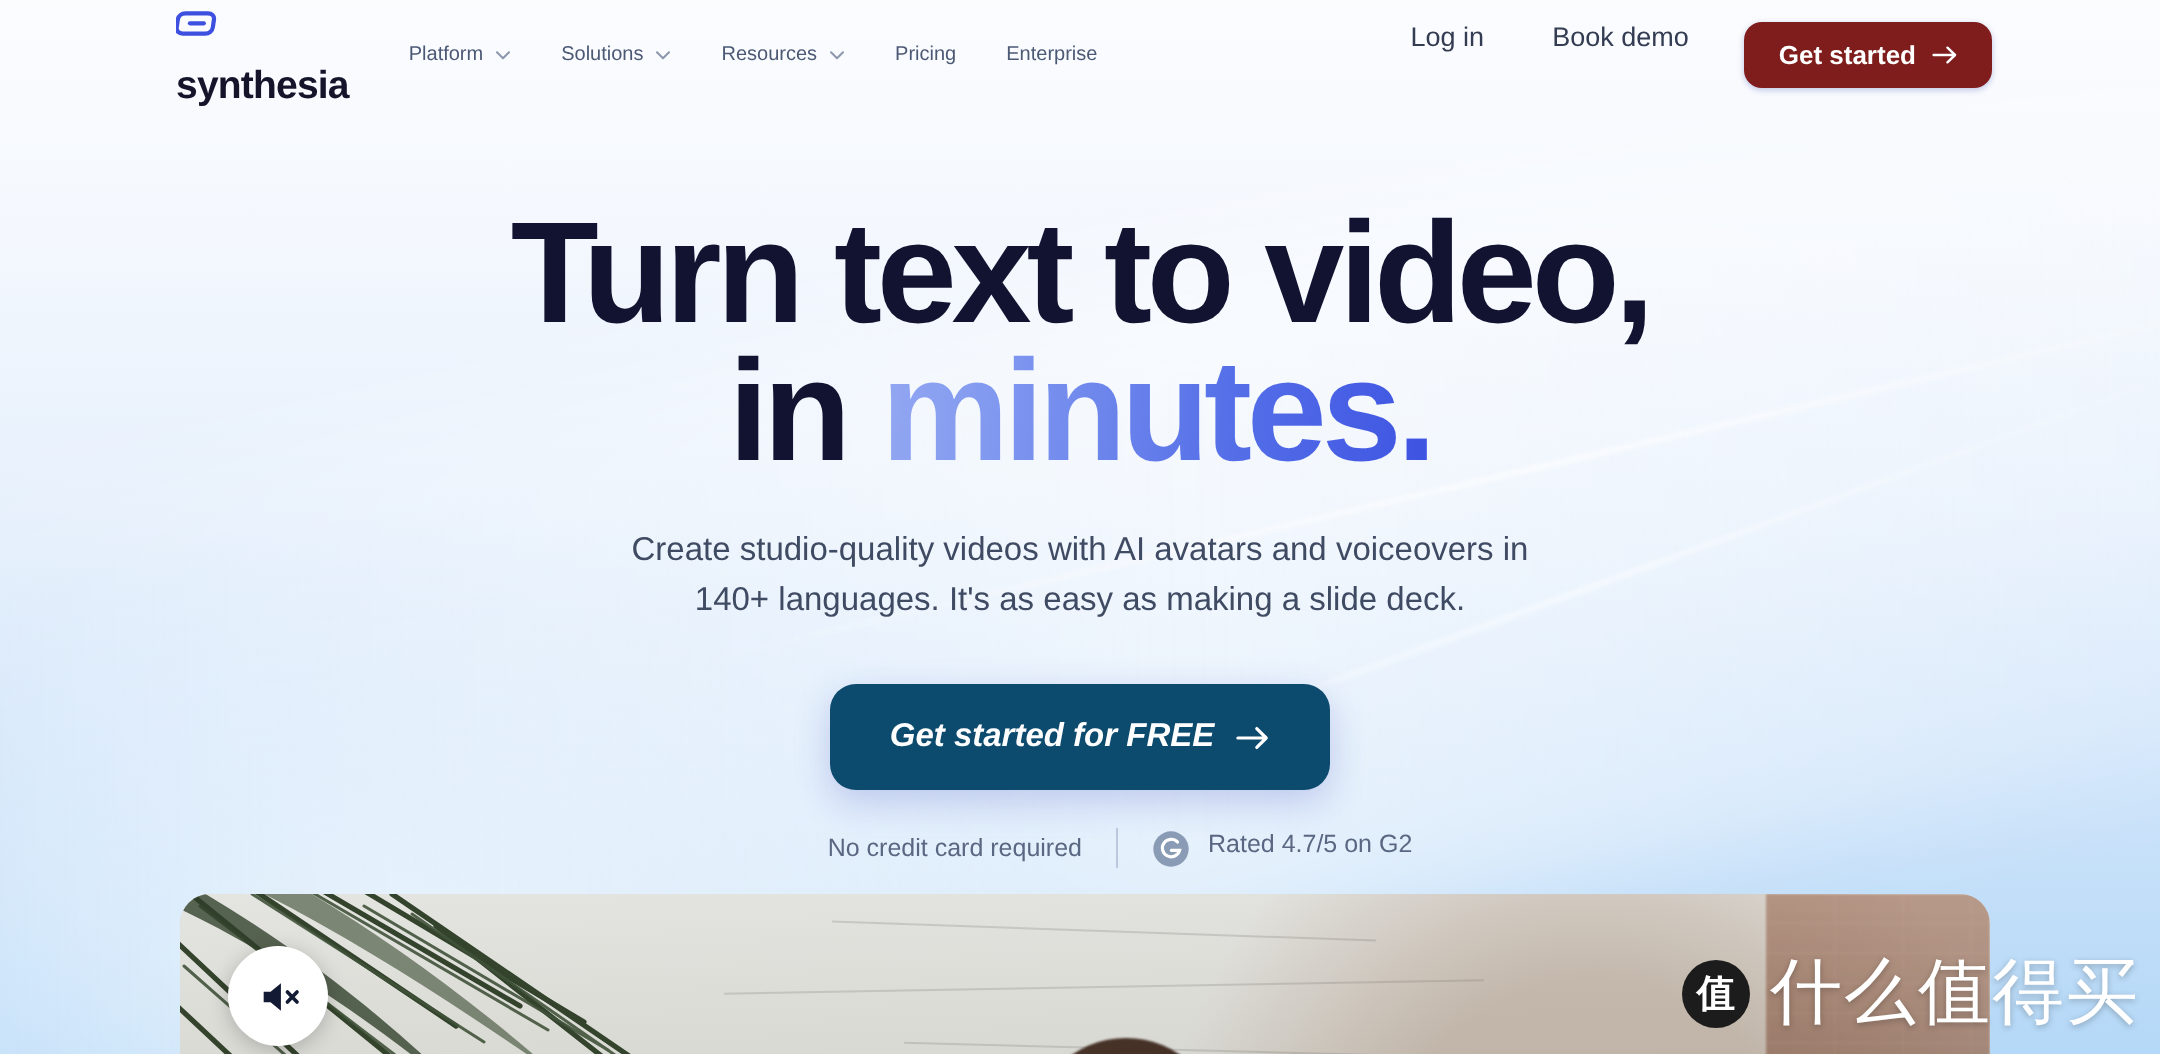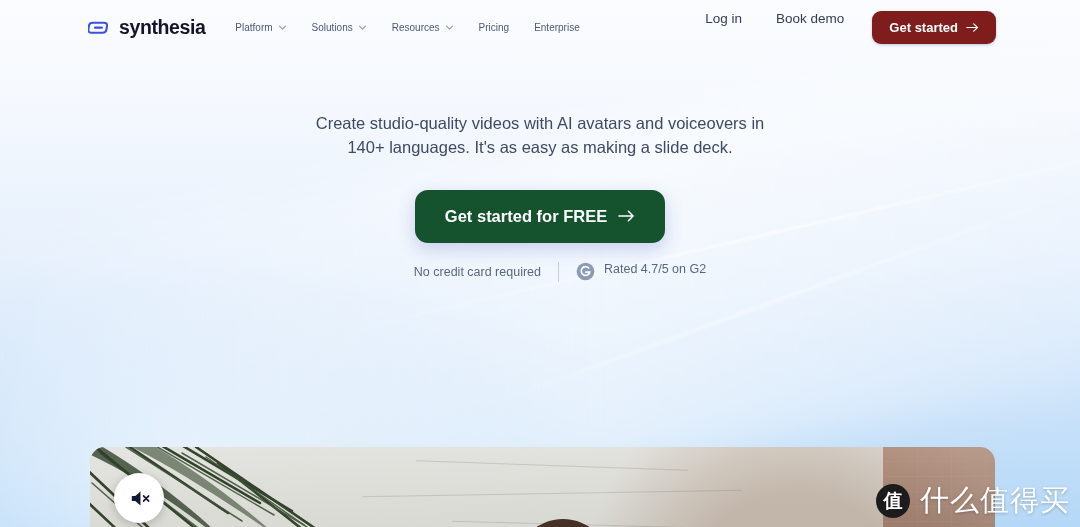--- a/index.html
+++ b/index.html
@@ -48,21 +48,21 @@
     z-index:1;
   }
 
   
   .navbar {
     position:relative; z-index:10;
     height:55px;
     display:flex; align-items:center;
     padding:0 84px 0 88px;
   }
-  .logo { display:flex; align-items:center; gap:9px; cursor:pointer; }
+  .logo { display:flex; gap:9px; cursor:pointer;flex-direction:column; }
   .logo-mark { width:22px; height:22px; flex:none; }
   .logo-text {
     font-size:19.5px; font-weight:700; color:#14142b;
     letter-spacing:-.4px;
   }
   .nav-links { display:flex; align-items:center; gap:25px; margin-left:30px; }
   .nav-link {
     display:flex; align-items:center; gap:5px;
     font-size:10px; color:#4c5975; cursor:pointer;
     white-space:nowrap;
@@ -119,25 +119,26 @@
   .sub {
     margin-top:22px;
     font-size:16.5px; line-height:1.48;
     color:#3f4a63;
   }
   .sub span { display:block; }
 
   .cta-wrap { margin-top:30px; }
   .btn-cta {
     display:inline-flex; align-items:center; gap:11px;
-    background:#14532d; color:#fff;
+    background:#0c4a6e; color:#fff;
     font-size:16.5px; font-weight:700;
     padding:17px 30px; border-radius:13px;
     border:none; cursor:pointer;
     box-shadow:0 6px 18px rgba(45,60,180,.22);
+    font-style:italic;
   }
   .arrow-md { width:17px; height:14px; flex:none; }
 
   .trust {
     margin-top:19px;
     display:flex; align-items:center; justify-content:center;
     gap:17px;
     padding-left:40px;
   }
   .trust-text { font-size:12.5px; color:#5a6782; }
@@ -200,21 +201,21 @@
     display:flex; align-items:center; gap:10px;
   }
   .wm-badge {
     width:34px; height:34px; border-radius:50%;
     background:#1c1c1c; color:#fff;
     display:flex; align-items:center; justify-content:center;
     font-size:19px; font-weight:700;
     font-family:"DejaVu Sans", sans-serif;
   }
   .wm-text {
-    font-size:29px; color:#fff; font-weight:500;
+    font-size:36px; color:#fff; font-weight:500;
     font-family:"DejaVu Sans", sans-serif;
     letter-spacing:1px;
     text-shadow:0 1px 3px rgba(0,0,0,.25);
   }
 </style>
 </head>
 <body>
 
 <div class="bg"></div>
 <div class="bg-glow"></div>
@@ -267,20 +268,24 @@
       <svg class="arrow-sm" viewBox="0 0 16 12">
         <path d="M1 6h13M9.5 1.5 14.2 6l-4.7 4.5" fill="none" stroke="#fff" stroke-width="1.5" stroke-linecap="round" stroke-linejoin="round"></path>
       </svg>
     </button>
   </div>
 </nav>
 
 <section class="hero">
 
 
+  <h1 class="headline">
+    <span>Turn text to video,</span>
+    <span class="line2"><span>in </span><span class="grad">minutes.</span></span>
+  </h1>
 
   <p class="sub">
     <span>Create studio-quality videos with AI avatars and voiceovers in</span>
     <span>140+ languages. It's as easy as making a slide deck.</span>
   </p>
 
   <div class="cta-wrap">
     <button class="btn-cta">
       <span>Get started for FREE</span>
       <svg class="arrow-md" viewBox="0 0 18 13">

